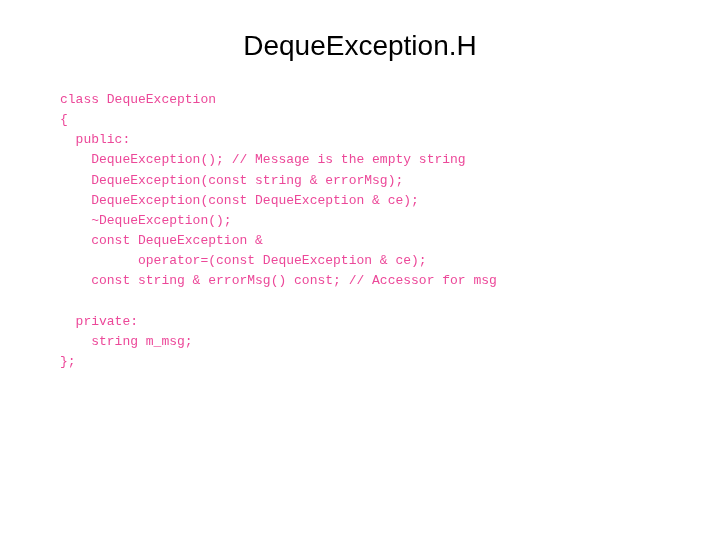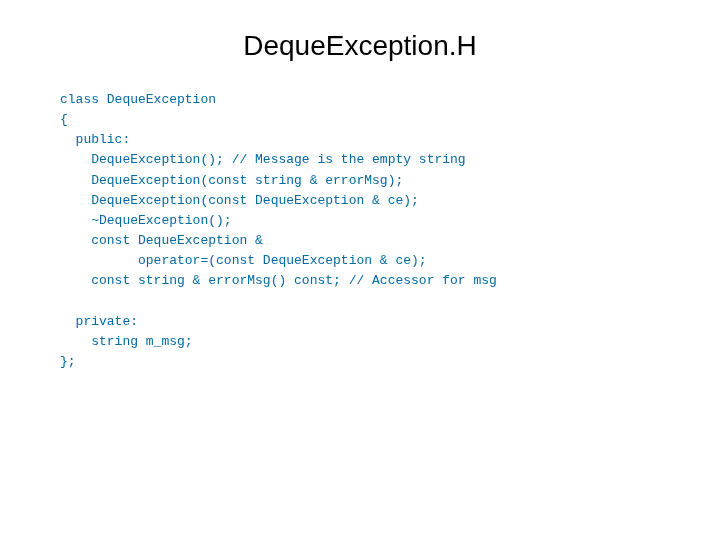--- a/index.html
+++ b/index.html
@@ -31,21 +31,21 @@
       font-weight: normal;
       color: #000000;
       margin-bottom: 28px;
       font-family: Arial, Helvetica, sans-serif;
     }
 
     .code-block {
       font-family: 'Courier New', Courier, monospace;
       font-size: 13px;
       line-height: 1.55;
-      color: #0369a1;
+      color: #ec4899;
       white-space: pre;
     }
 
     .footer {
       position: absolute;
       bottom: 18px;
       left: 60px;
       right: 60px;
       display: flex;
       justify-content: space-between;

